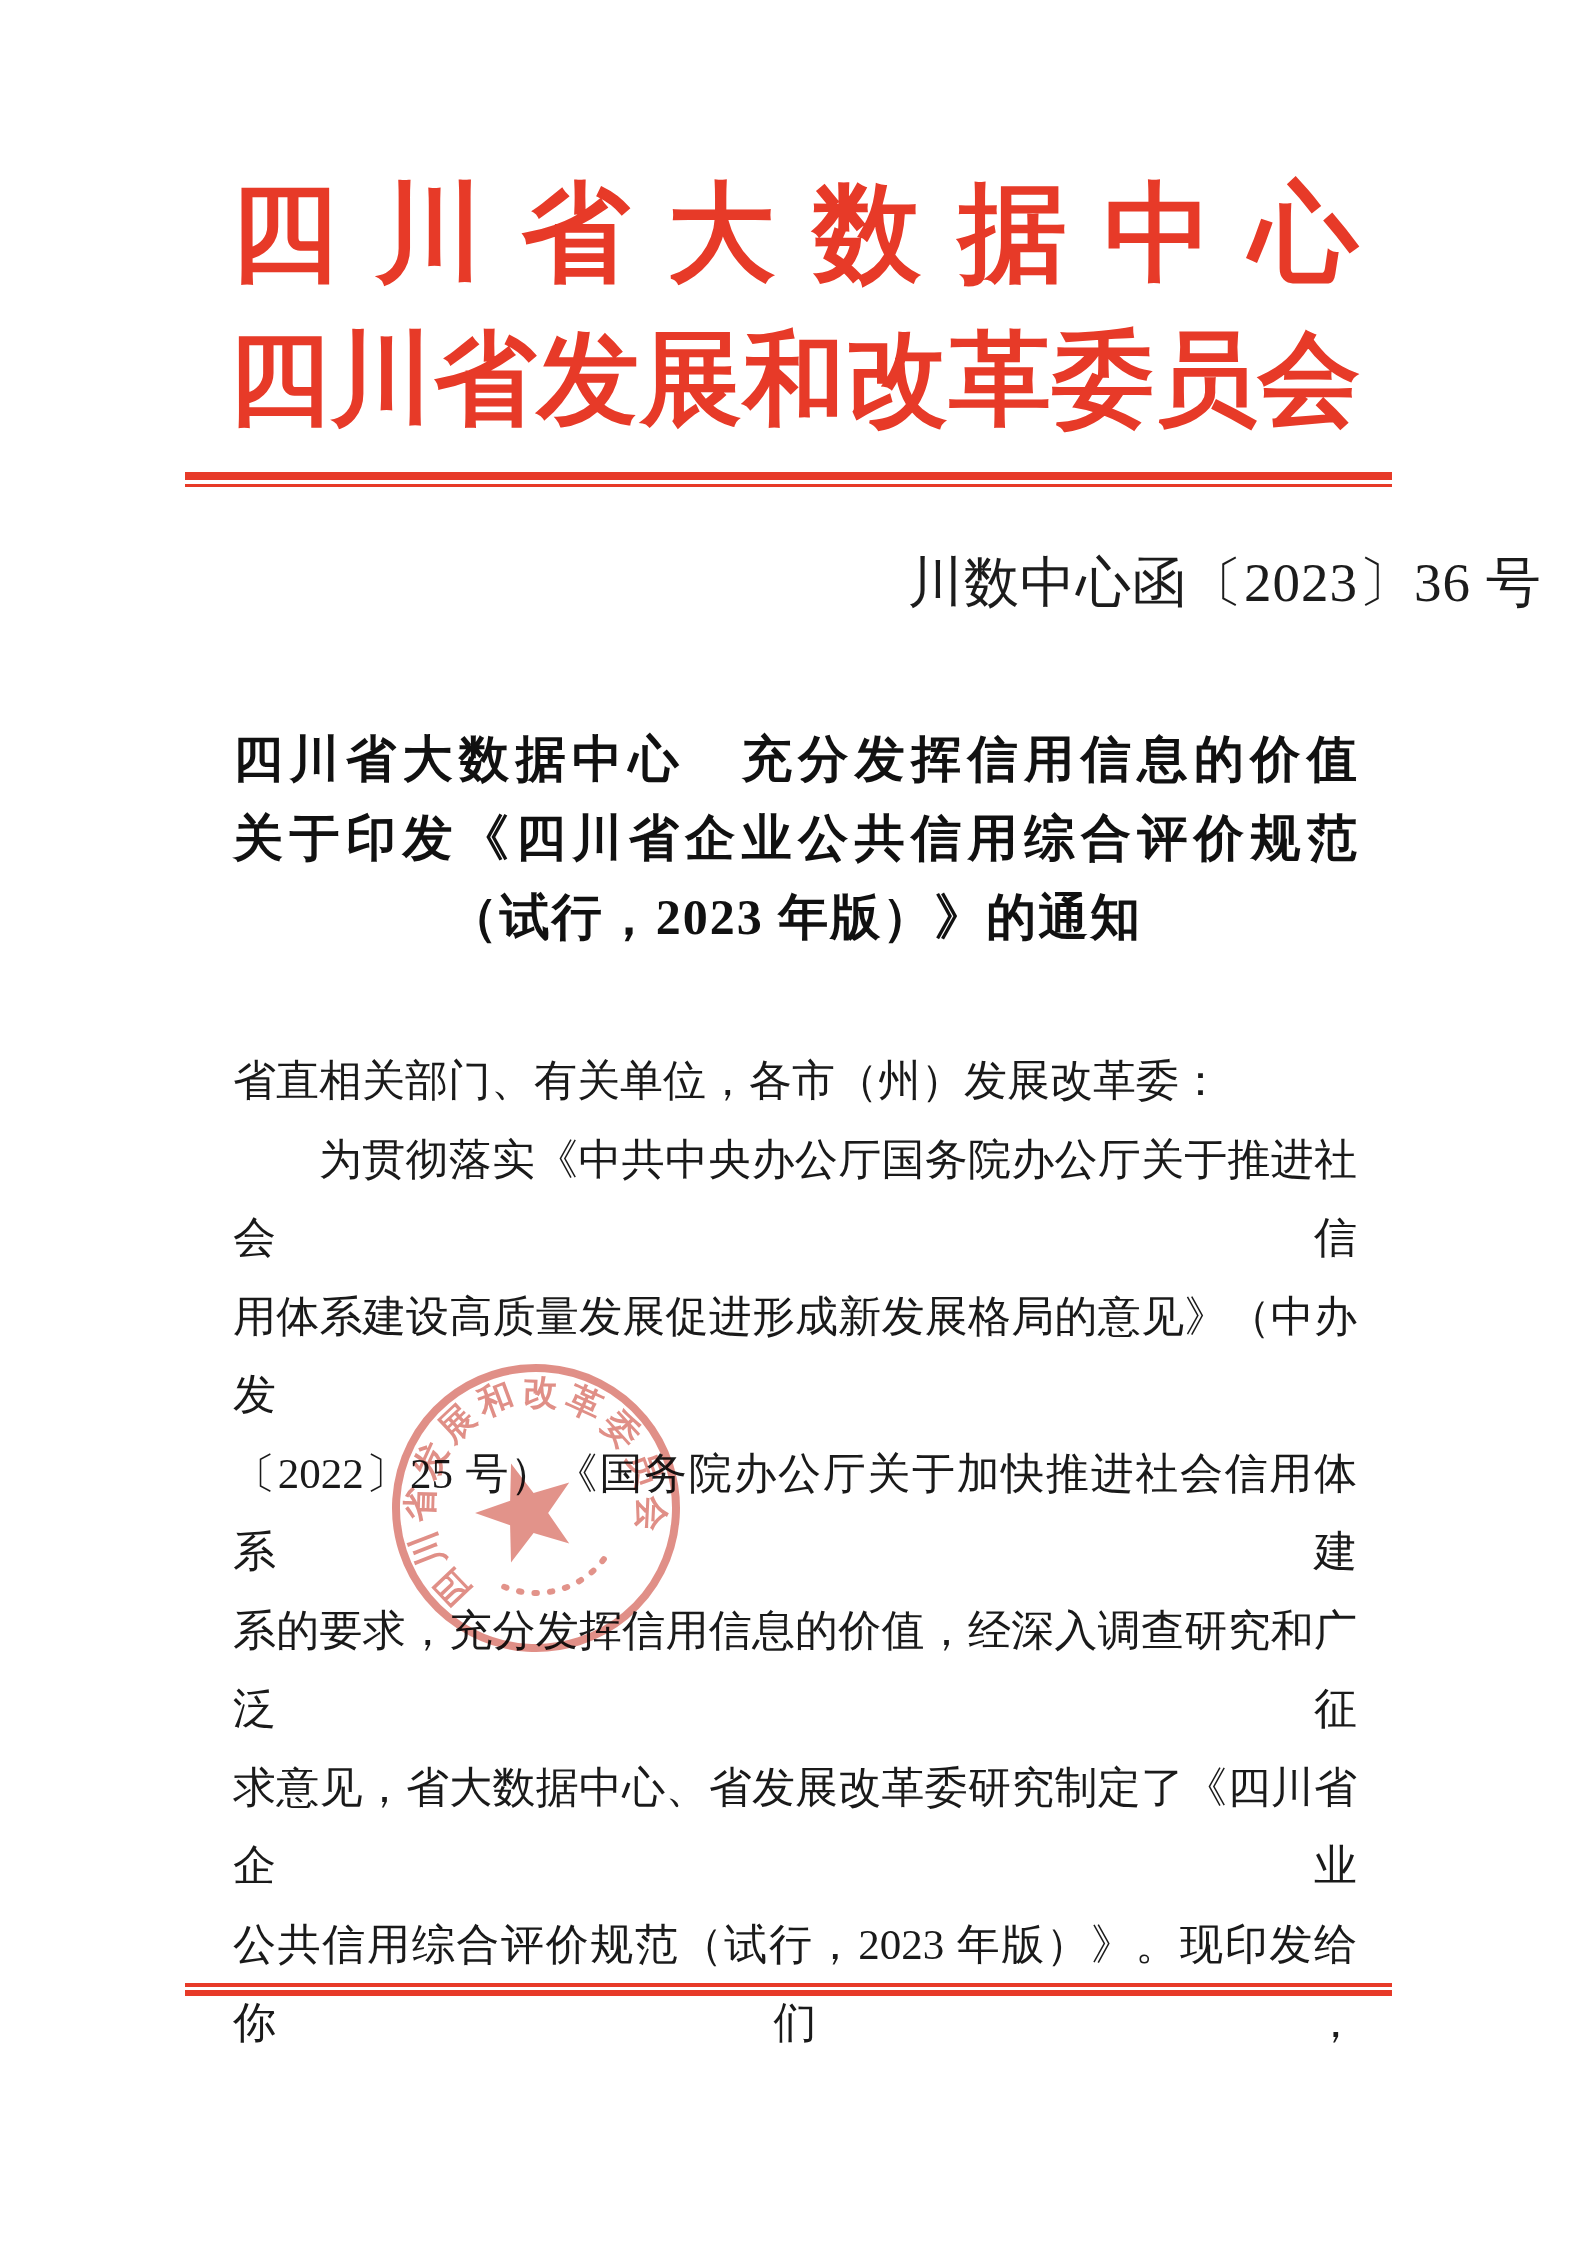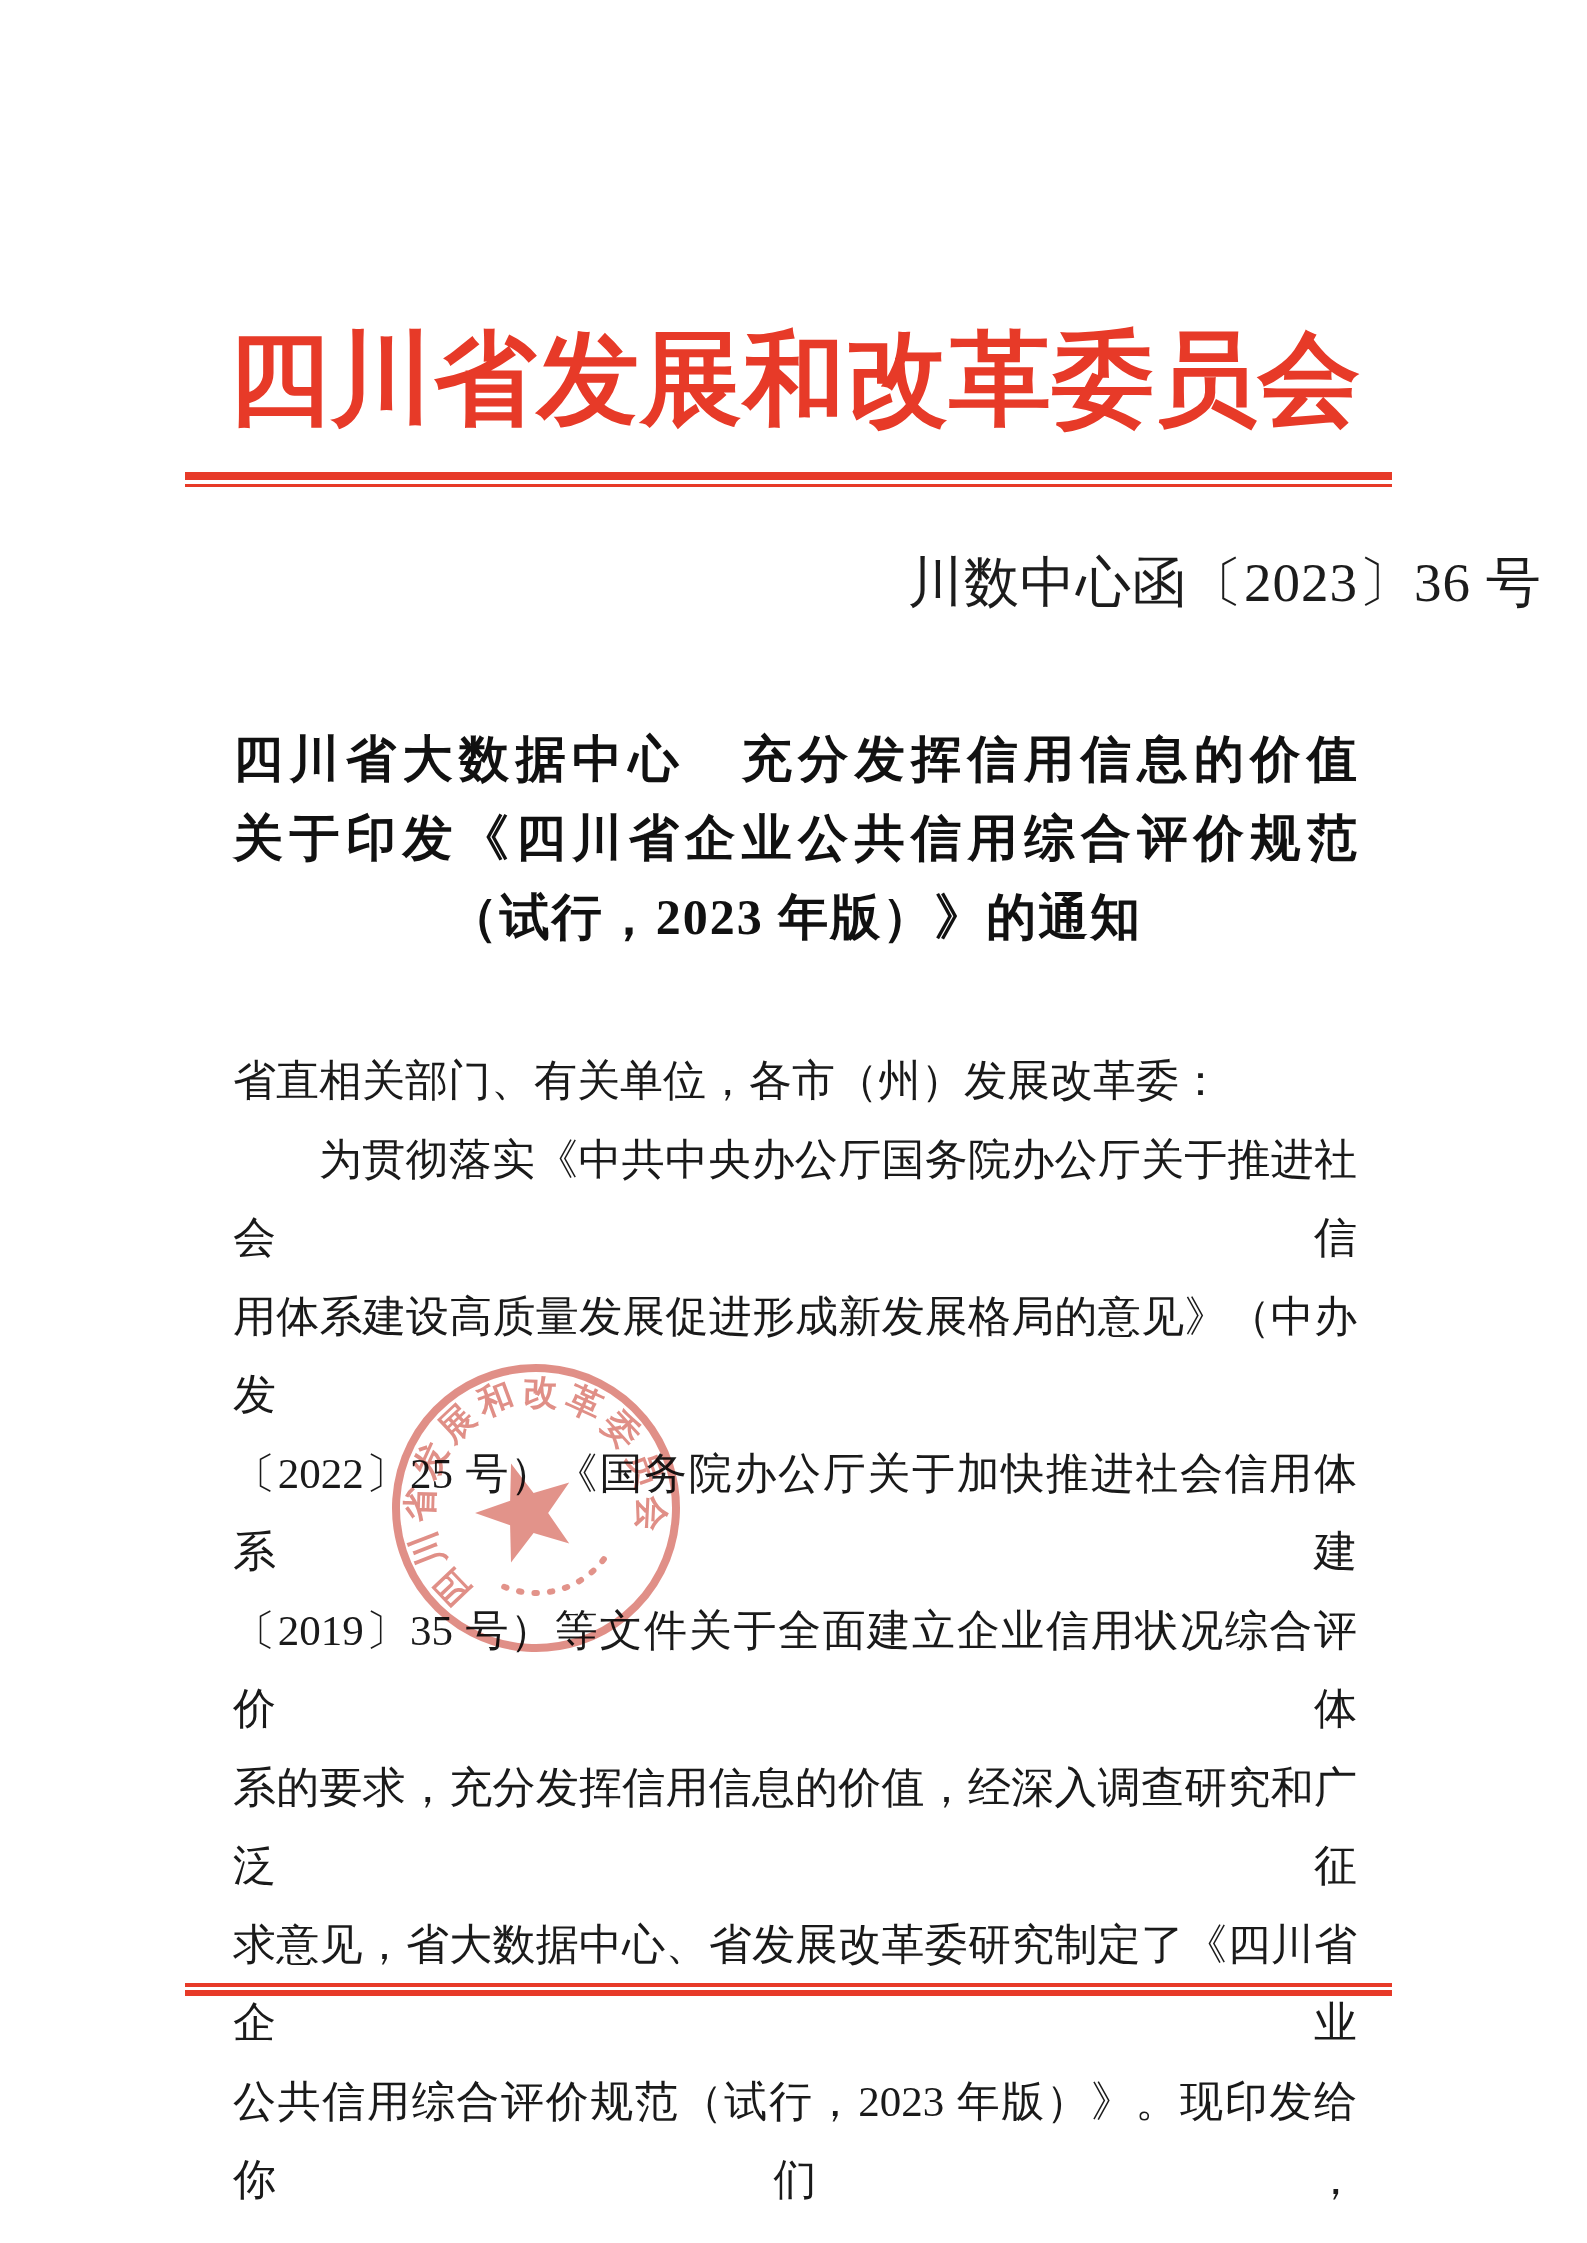--- a/index.html
+++ b/index.html
@@ -58,38 +58,38 @@
   .seal text{
     font-family:"Liberation Serif","DejaVu Serif",serif;
     font-weight:700;
   }
 </style>
 </head>
 <body>
 
 <div class="page">
 
+  <div class="lh1">四川省大数据中心</div>
   <div class="lh2">四川省发展和改革委员会</div>
 
   <div class="rule-top"></div>
 
   <div class="doc-number">川数中心函〔2023〕36 号</div>
 
   <div class="title-block">
     <div class="title-line just">四川省大数据中心　充分发挥信用信息的价值</div>
     <div class="title-line just">关于印发《四川省企业公共信用综合评价规范</div>
     <div class="title-line center">（试行，2023 年版）》的通知</div>
   </div>
 
   <div class="body-block">
     <div class="bl">省直相关部门、有关单位，各市（州）发展改革委：</div>
     <div class="bl just indent">为贯彻落实《中共中央办公厅国务院办公厅关于推进社会信</div>
     <div class="bl just">用体系建设高质量发展促进形成新发展格局的意见》（中办发</div>
     <div class="bl just">〔2022〕25 号）《国务院办公厅关于加快推进社会信用体系建</div>
-    <div class="bl just">〔2019〕35 号）等文件关于全面建立企业信用状况综合评价体</div>
     <div class="bl just">系的要求，充分发挥信用信息的价值，经深入调查研究和广泛征</div>
     <div class="bl just">求意见，省大数据中心、省发展改革委研究制定了《四川省企业</div>
     <div class="bl just">公共信用综合评价规范（试行，2023 年版）》。现印发给你们，</div>
 
   </div>
 
   <svg class="seal" viewBox="0 0 300 300" aria-hidden="true">
     <g transform="rotate(-18 150 150)">
       <circle cx="150" cy="150" r="140" fill="none" stroke="#cc4437" stroke-width="8"></circle>
       <path id="sealArcPath" d="M 65 210 A 104 104 0 1 1 235 210" fill="none"></path>

